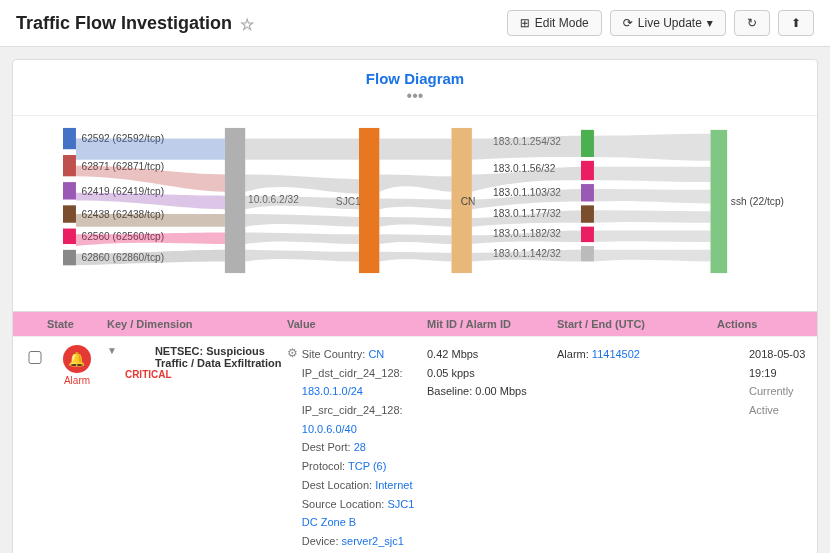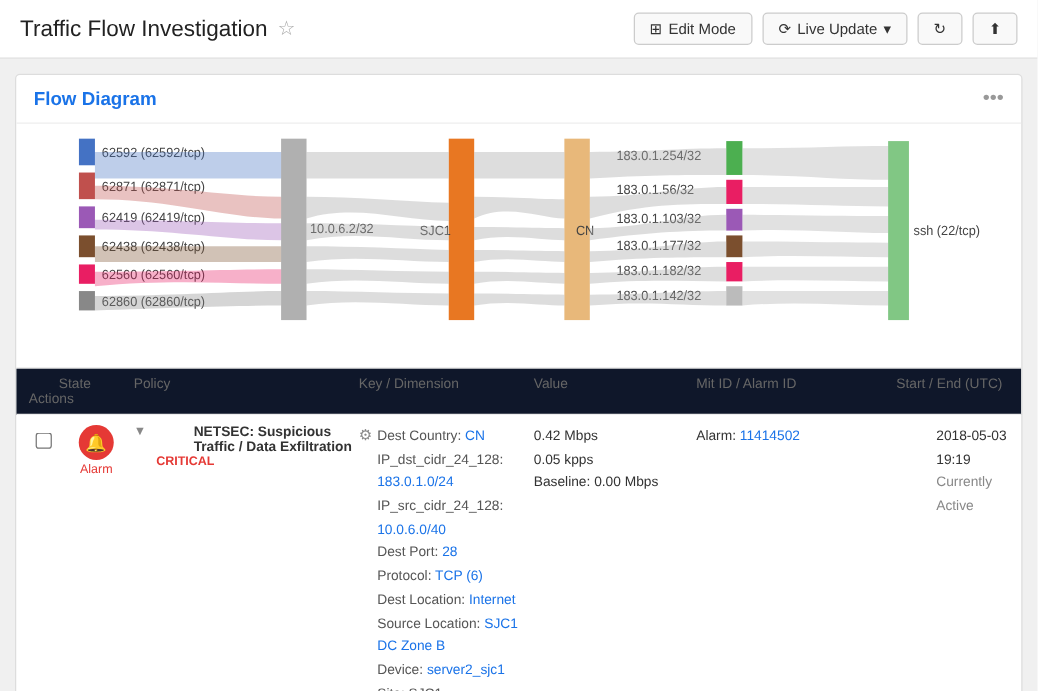--- a/index.html
+++ b/index.html
@@ -14,24 +14,24 @@
     .header {
       background: #fff;
       padding: 10px 16px;
       display: flex;
       align-items: center;
       justify-content: space-between;
       border-bottom: 1px solid #ddd;
     }
     .header-title {
       font-size: 18px;
-      font-weight: 400;
+      font-weight: 700;
       color: #222;
       display: flex;
-      align-items: flex-start;
+      align-items: flex-end;
       gap: 8px;
     }
     .header-star {
       color: #aaa;
       font-size: 16px;
       cursor: pointer;
     }
     .header-actions {
       display: flex;
       align-items: center;
@@ -66,20 +66,21 @@
       overflow: hidden;
     }
 
     
     .flow-panel-header {
       padding: 10px 14px;
       display: flex;
       align-items: center;
       justify-content: space-between;
       border-bottom: 1px solid #eee;
+      flex-direction: column;
     }
     .flow-panel-title {
       color: #1a73e8;
       font-size: 15px;
       font-weight: 600;
     }
     .flow-panel-menu {
       color: #999;
       cursor: pointer;
       font-size: 16px;
@@ -101,25 +102,25 @@
     }
 
     
     .flow-table {
       border-top: 1px solid #ddd;
     }
     .table-header-row {
       display: grid;
       grid-template-columns: 24px 60px 180px 1fr 130px 160px 90px;
       padding: 6px 10px;
-      background: #0f172a;
+      background: #f9a8d4;
       border-bottom: 1px solid #eee;
       font-size: 11px;
       color: #666;
-      font-weight: 400;
+      font-weight: 700;
     }
     .table-data-row {
       display: grid;
       grid-template-columns: 24px 60px 180px 1fr 130px 160px 90px;
       padding: 8px 10px;
       border-bottom: 1px solid #f0f0f0;
       align-items: start;
     }
     .alarm-icon {
       width: 28px;
@@ -298,21 +299,20 @@
 
         <text x="722" y="82" font-size="11" fill="#444">ssh (22/tcp)</text>
       </svg>
     </div>
 
     <div class="flow-table">
 
       <div class="table-header-row">
         <span></span>
         <span>State</span>
-        <span>Policy</span>
         <span>Key / Dimension</span>
         <span>Value</span>
         <span>Mit ID / Alarm ID</span>
         <span>Start / End (UTC)</span>
         <span>Actions</span>
       </div>
 
       <div class="table-data-row">
 
         <input type="checkbox" style="margin-top: 6px;">
@@ -329,21 +329,21 @@
               <div class="policy-name">NETSEC: Suspicious Traffic / Data Exfiltration</div>
               <div class="policy-severity">CRITICAL</div>
             </div>
           </div>
         </div>
 
         <div>
           <div style="display:flex;align-items:flex-start;gap:4px;">
             <span style="color:#888;font-size:12px;margin-top:1px;">⚙</span>
             <div class="kv-line">
-              <span>Dest Country: </span><a class="kv-link">CN</a><br>
+              <span>Site Country: </span><a class="kv-link">CN</a><br>
               <span>IP_dst_cidr_24_128: </span><a class="kv-link">183.0.1.0/24</a><br>
               <span>IP_src_cidr_24_128: </span><a class="kv-link">10.0.6.0/40</a><br>
               <span>Dest Port: </span><a class="kv-link">28</a><br>
               <span>Protocol: </span><a class="kv-link">TCP (6)</a><br>
               <span>Dest Location: </span><a class="kv-link">Internet</a><br>
               <span>Source Location: </span><a class="kv-link">SJC1 DC Zone B</a><br>
               <span>Device: </span><a class="kv-link">server2_sjc1</a><br>
               <span>Site: </span><span>SJC1</span>
             </div>
           </div>

